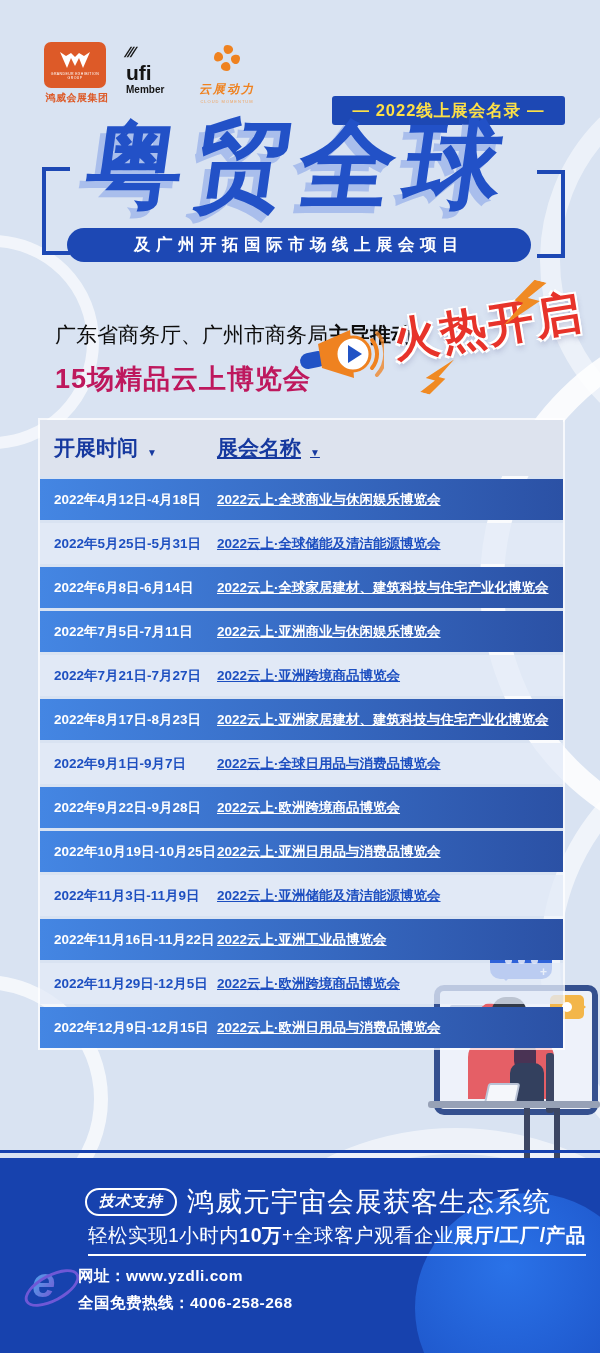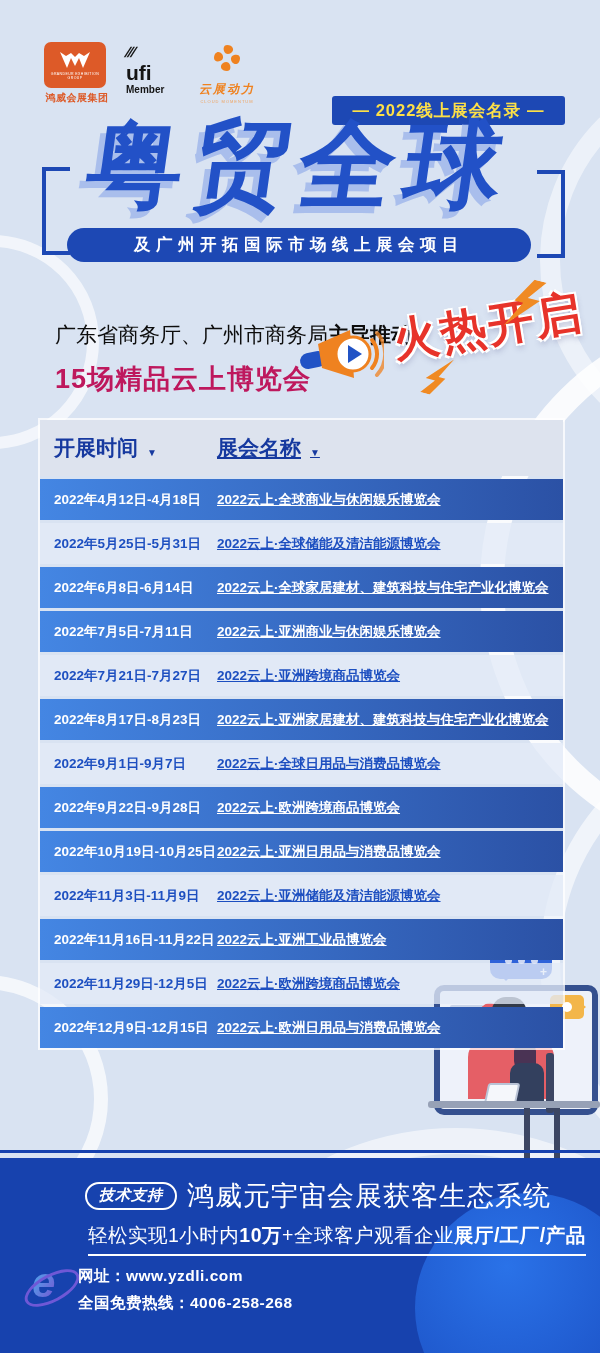--- a/index.html
+++ b/index.html
@@ -89,21 +89,21 @@
   .trow.blue{background:linear-gradient(90deg,#4486e3,#2b51a5);}
   .trow.blue .cell{color:#fff;}
   .trow.light{background:rgba(227,235,247,0.78);}
   .trow.light .cell{color:#1d4fc0;}
   .cell{font-size:13.5px;font-weight:700;white-space:nowrap;}
 
   
   .divider{position:absolute;left:0;top:1150px;width:600px;height:3px;background:#1742ae;z-index:3;}
   .footer{position:absolute;left:0;top:1158px;width:600px;height:195px;background:#1742ae;z-index:3;overflow:hidden;color:#fff;}
   .footer .big-circle{position:absolute;right:-45px;bottom:-70px;width:230px;height:230px;border-radius:50%;background:radial-gradient(circle at 40% 32%,#2a72e8,#1d54c8 72%);}
-  .f-row1{position:absolute;left:85px;top:20px;display:flex;align-items:center;gap:10px;}
+  .f-row1{position:absolute;left:85px;top:26px;display:flex;align-items:center;gap:10px;}
   .tech-badge{border:2px solid #fff;border-radius:15px;padding:2px 12px 3px;font-size:15px;font-weight:700;font-style:italic;letter-spacing:1px;white-space:nowrap;}
   .sys-title{font-size:27px;font-weight:400;letter-spacing:1px;white-space:nowrap;}
   .f-row2{position:absolute;left:88px;top:64px;font-size:19.5px;letter-spacing:0.5px;border-bottom:2px solid #fff;padding-bottom:5px;white-space:nowrap;}
   .f-row2 b{font-weight:900;}
   .ie-wrap{position:absolute;left:26px;top:104px;width:46px;height:50px;}
   .ie-wrap .e{position:absolute;left:6px;top:0px;font-size:42px;font-weight:900;font-style:italic;background:linear-gradient(120deg,#46b4f0,#7a4fd0);-webkit-background-clip:text;background-clip:text;color:transparent;line-height:1;}
   .ie-wrap .orbit{position:absolute;left:-4px;top:12px;width:54px;height:22px;border:3px solid #6f58d6;border-radius:50%;transform:rotate(-28deg);}
   .f-contact{position:absolute;left:78px;top:108px;font-size:15.5px;font-weight:700;letter-spacing:0.5px;}
   .f-contact div{margin-bottom:6px;white-space:nowrap;}
 </style>

